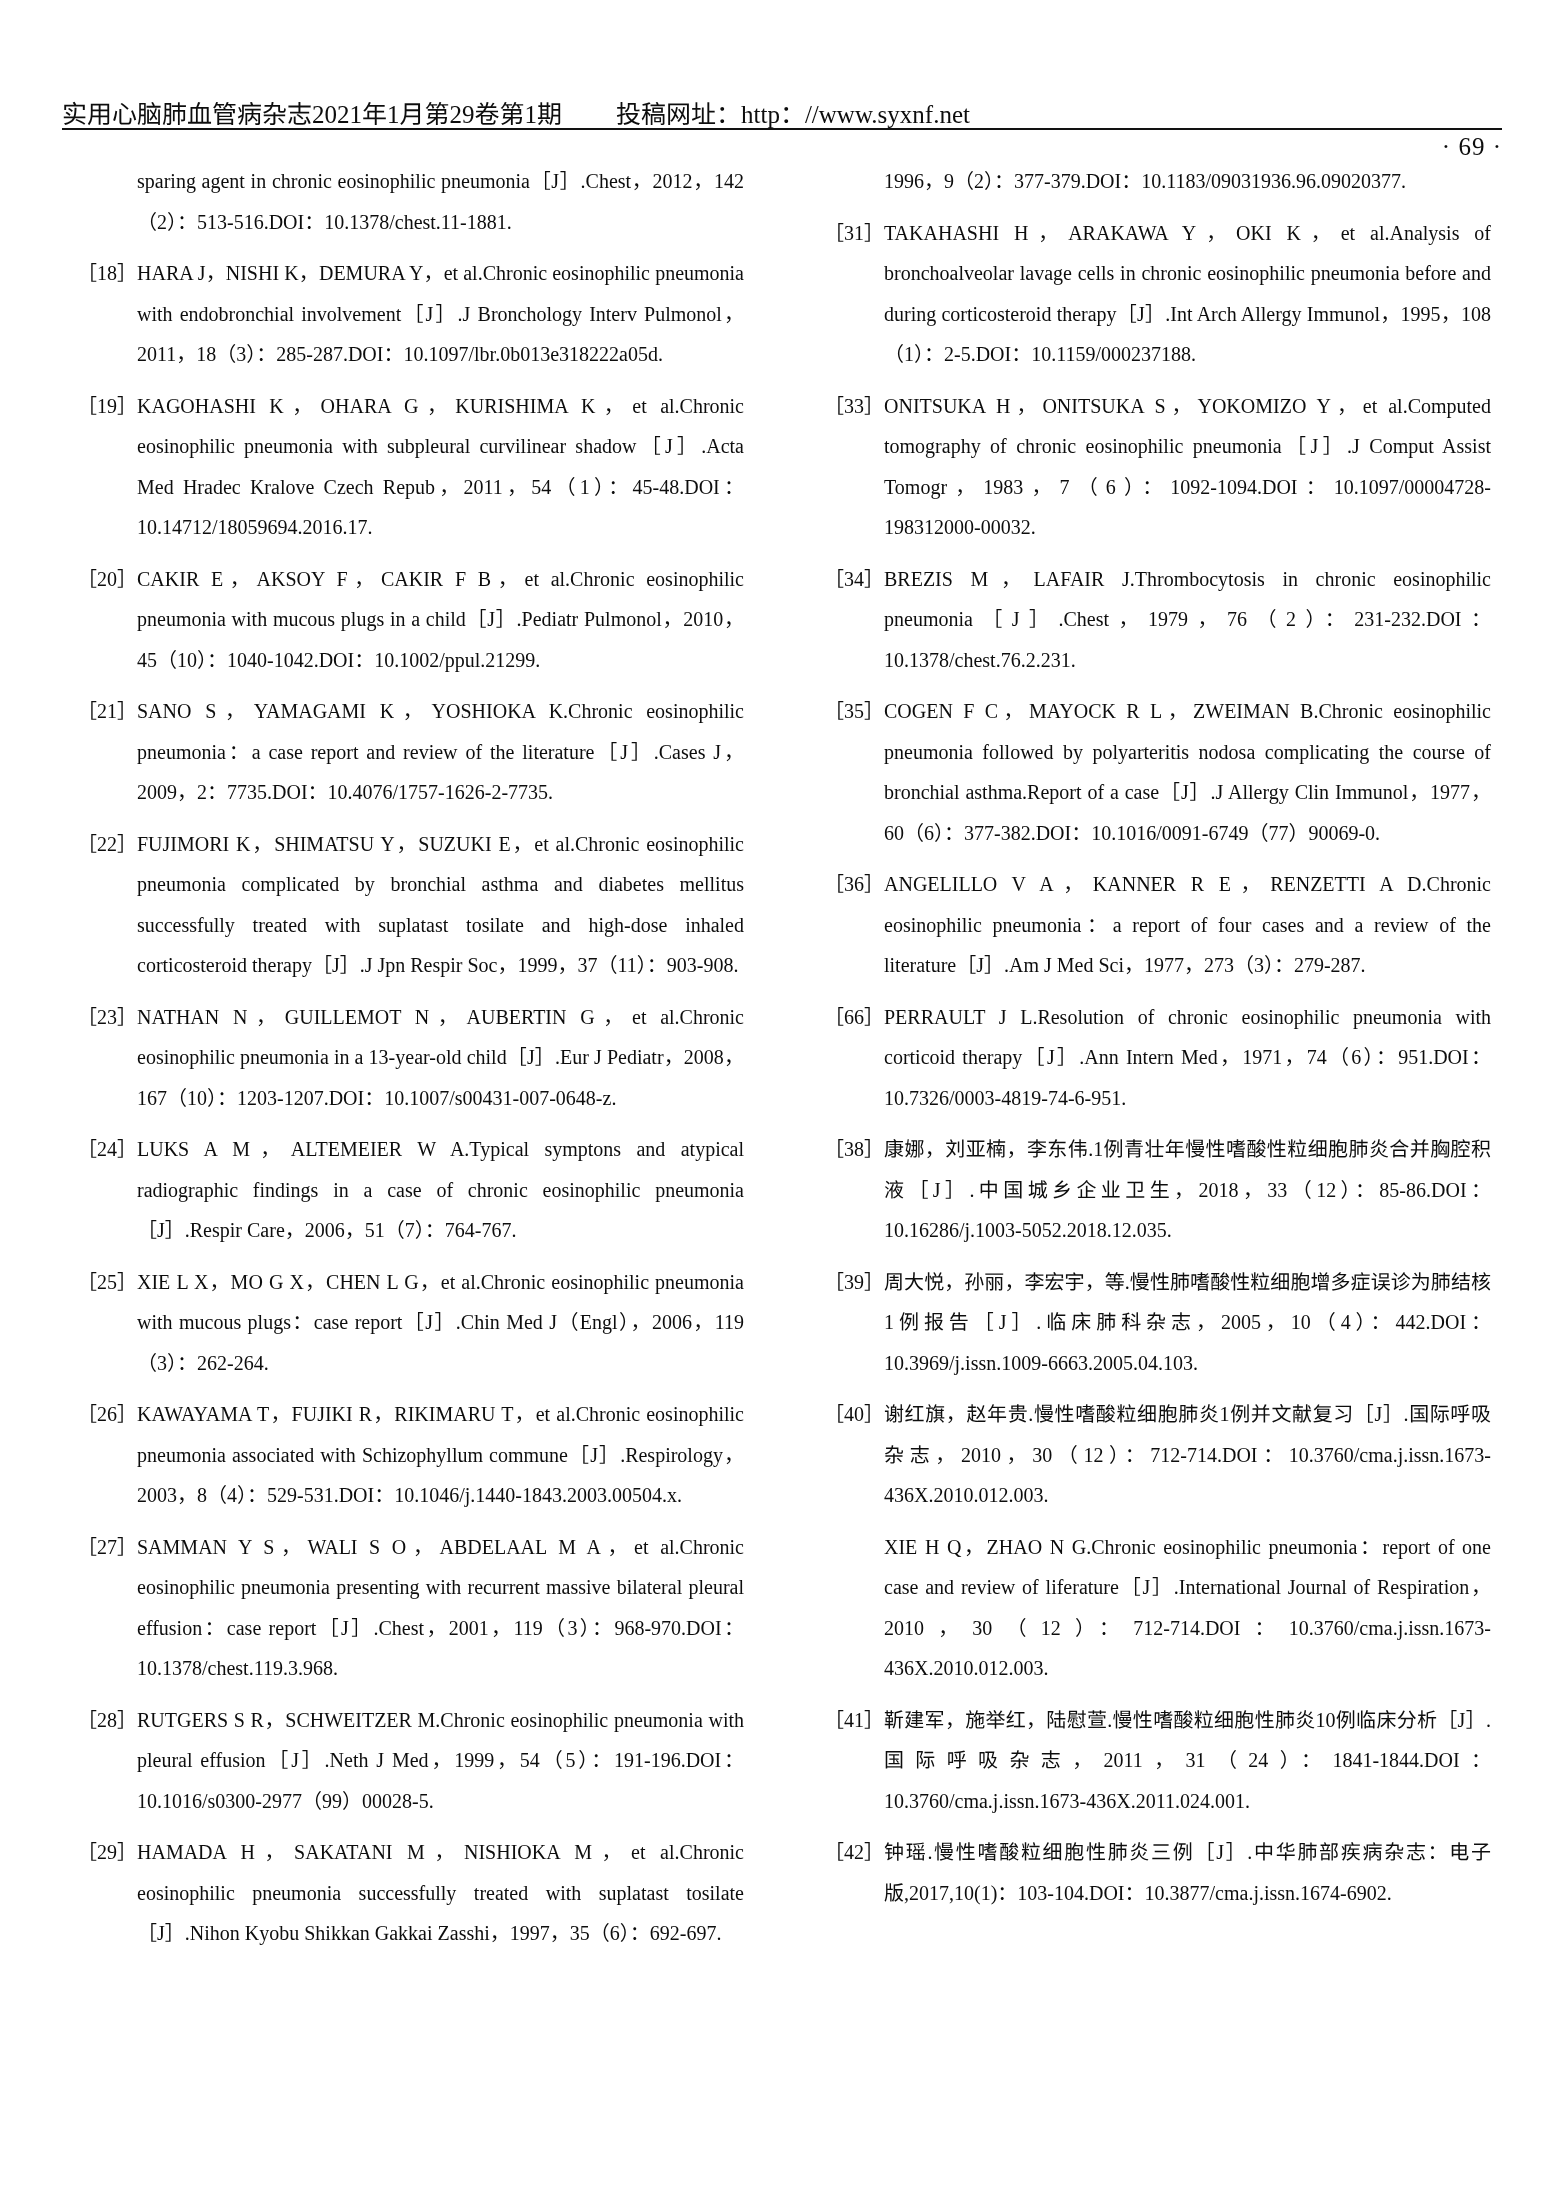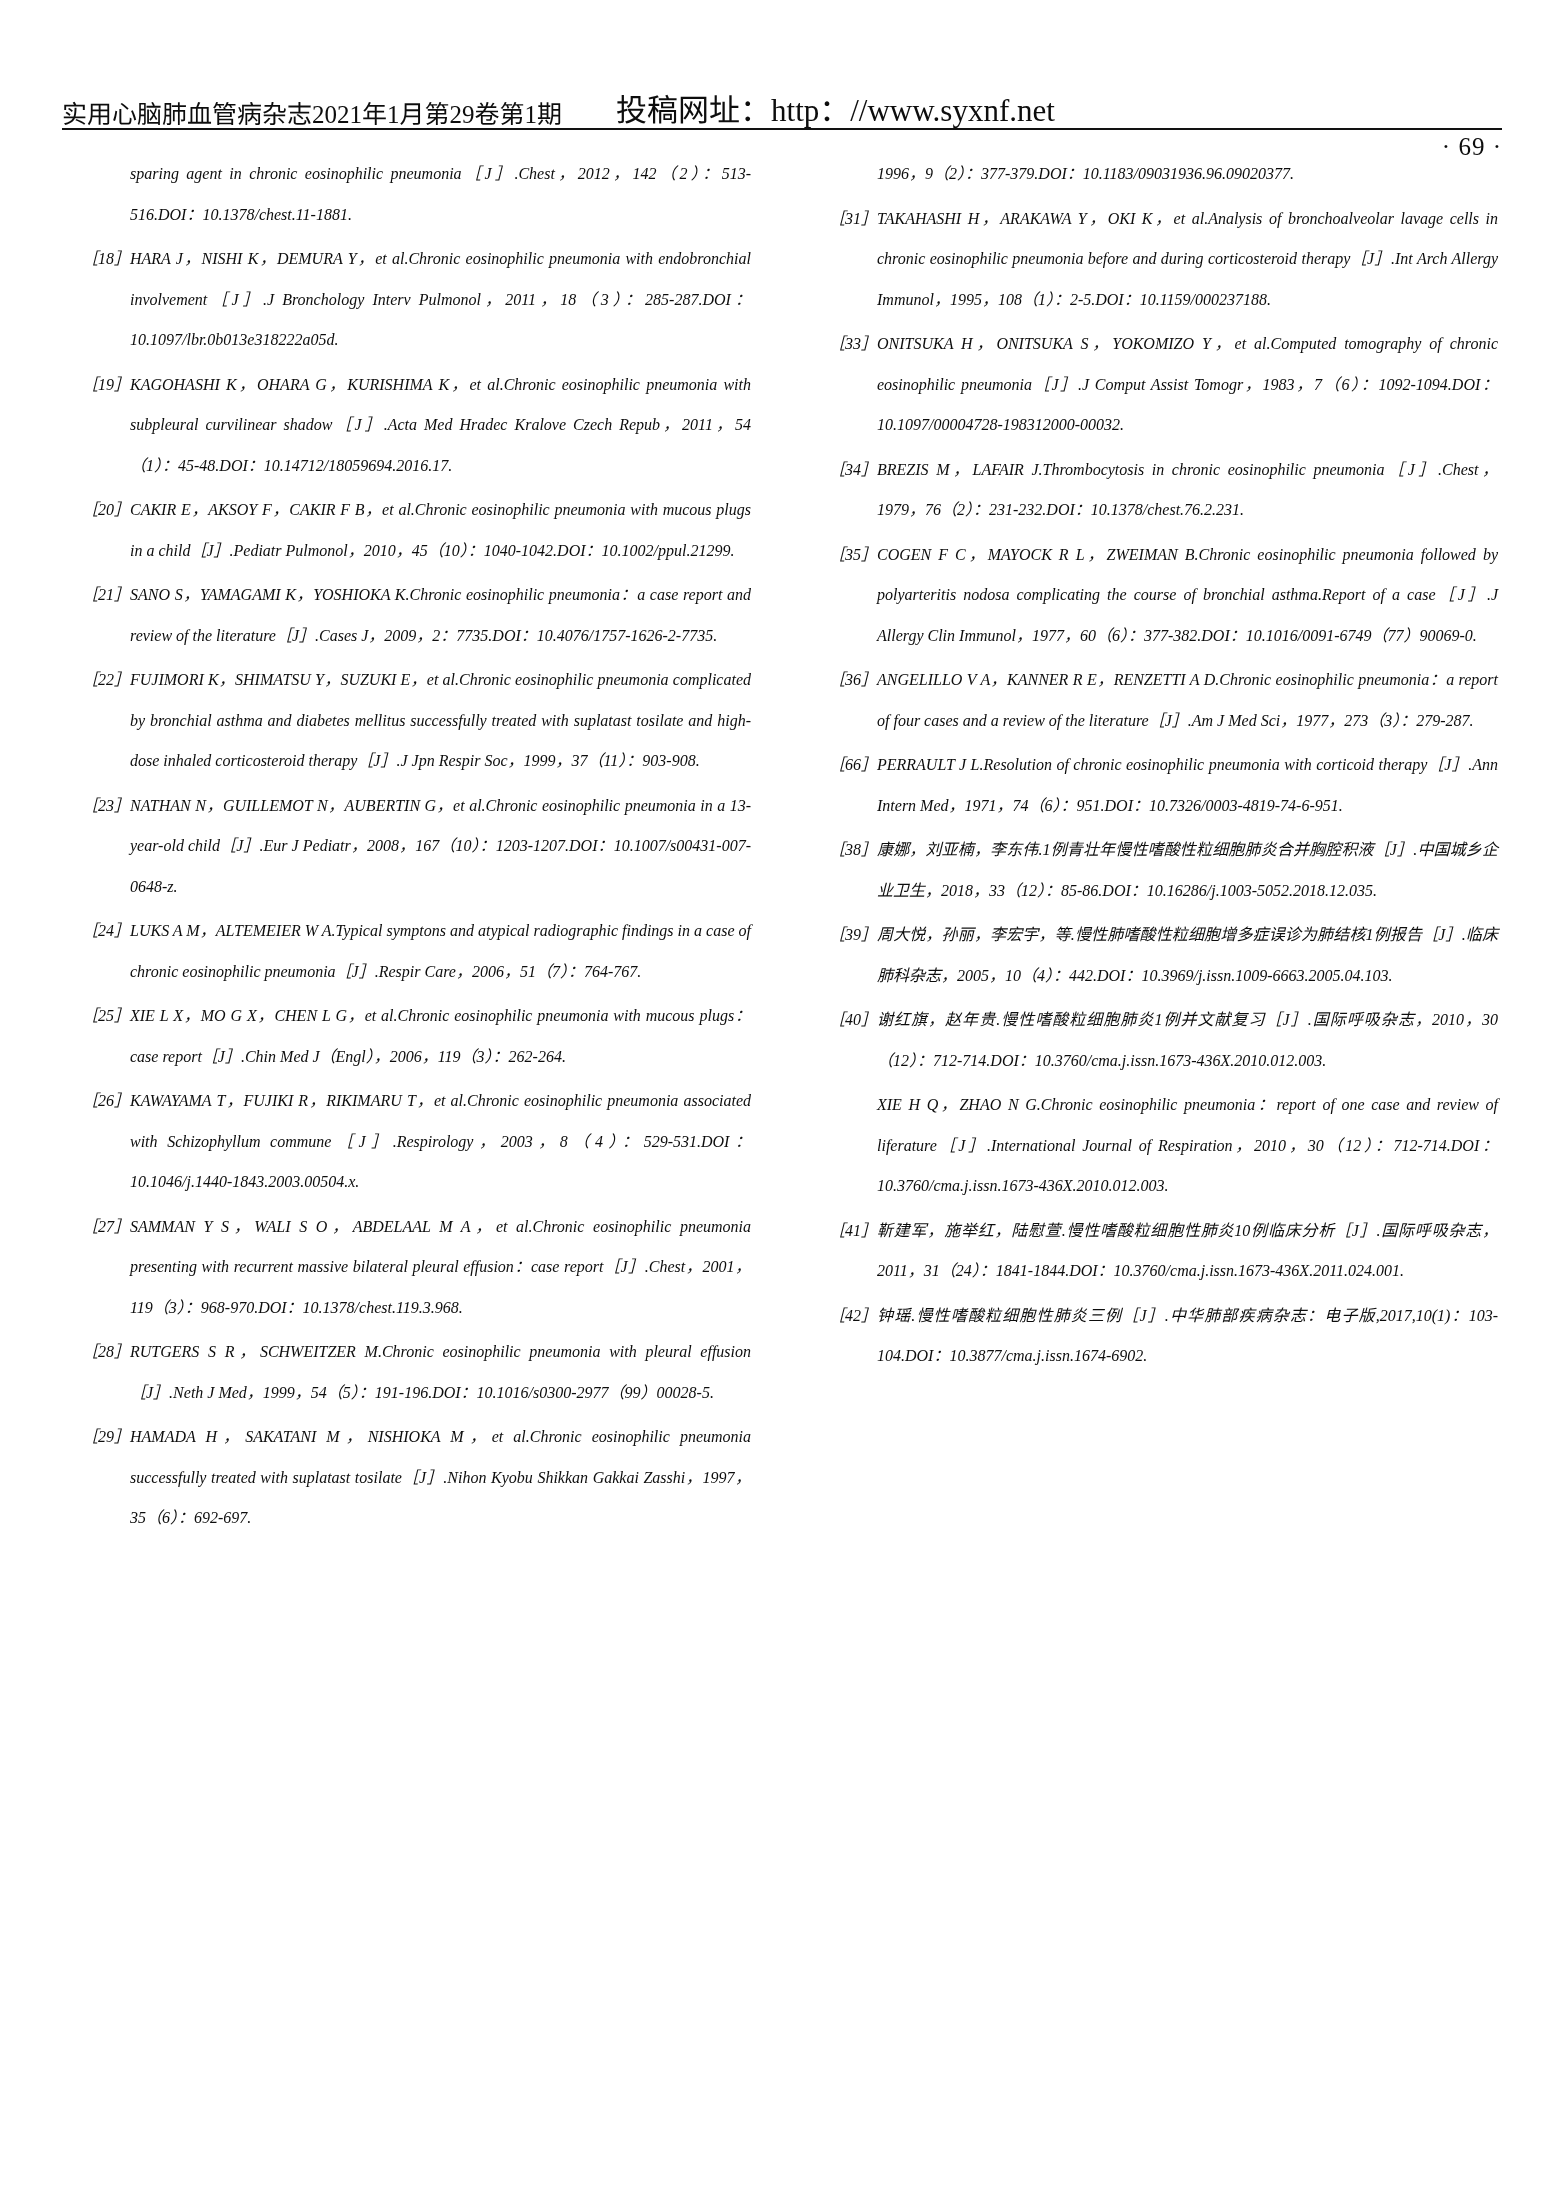--- a/index.html
+++ b/index.html
@@ -39,21 +39,21 @@
     padding-bottom: 0;
   }
   .rh-journal {
     font-family: "Liberation Serif", "DejaVu Serif", serif;
     font-size: 25px;
     letter-spacing: 0px;
     white-space: nowrap;
     line-height: 1.05;
   }
   .rh-site {
-    font-size: 31px;
+    font-size: 25px;
     margin-left: 54px;
     white-space: nowrap;
     line-height: 1.05;
   }
   .rh-spacer { flex: 1 1 auto; }
   .rh-page {
     position: absolute;
     right: 0;
     top: 2px;
     font-size: 25px;
@@ -71,24 +71,23 @@
     display: flex;
     gap: 54px;
   }
   .column {
     width: 693px;
   }
 
   .ref {
     display: flex;
     align-items: flex-start;
-    font-size: 16px;
+    font-size: 20px;
     line-height: 40.5px;
-    margin: 4px;
-    font-style: italic;
+    margin: 11px;
   }
   .ref .num {
     flex: 0 0 auto;
     width: 64px;
     text-align: right;
     white-space: nowrap;
     letter-spacing: 0px;
   }
   .ref .body {
     flex: 1 1 auto;

